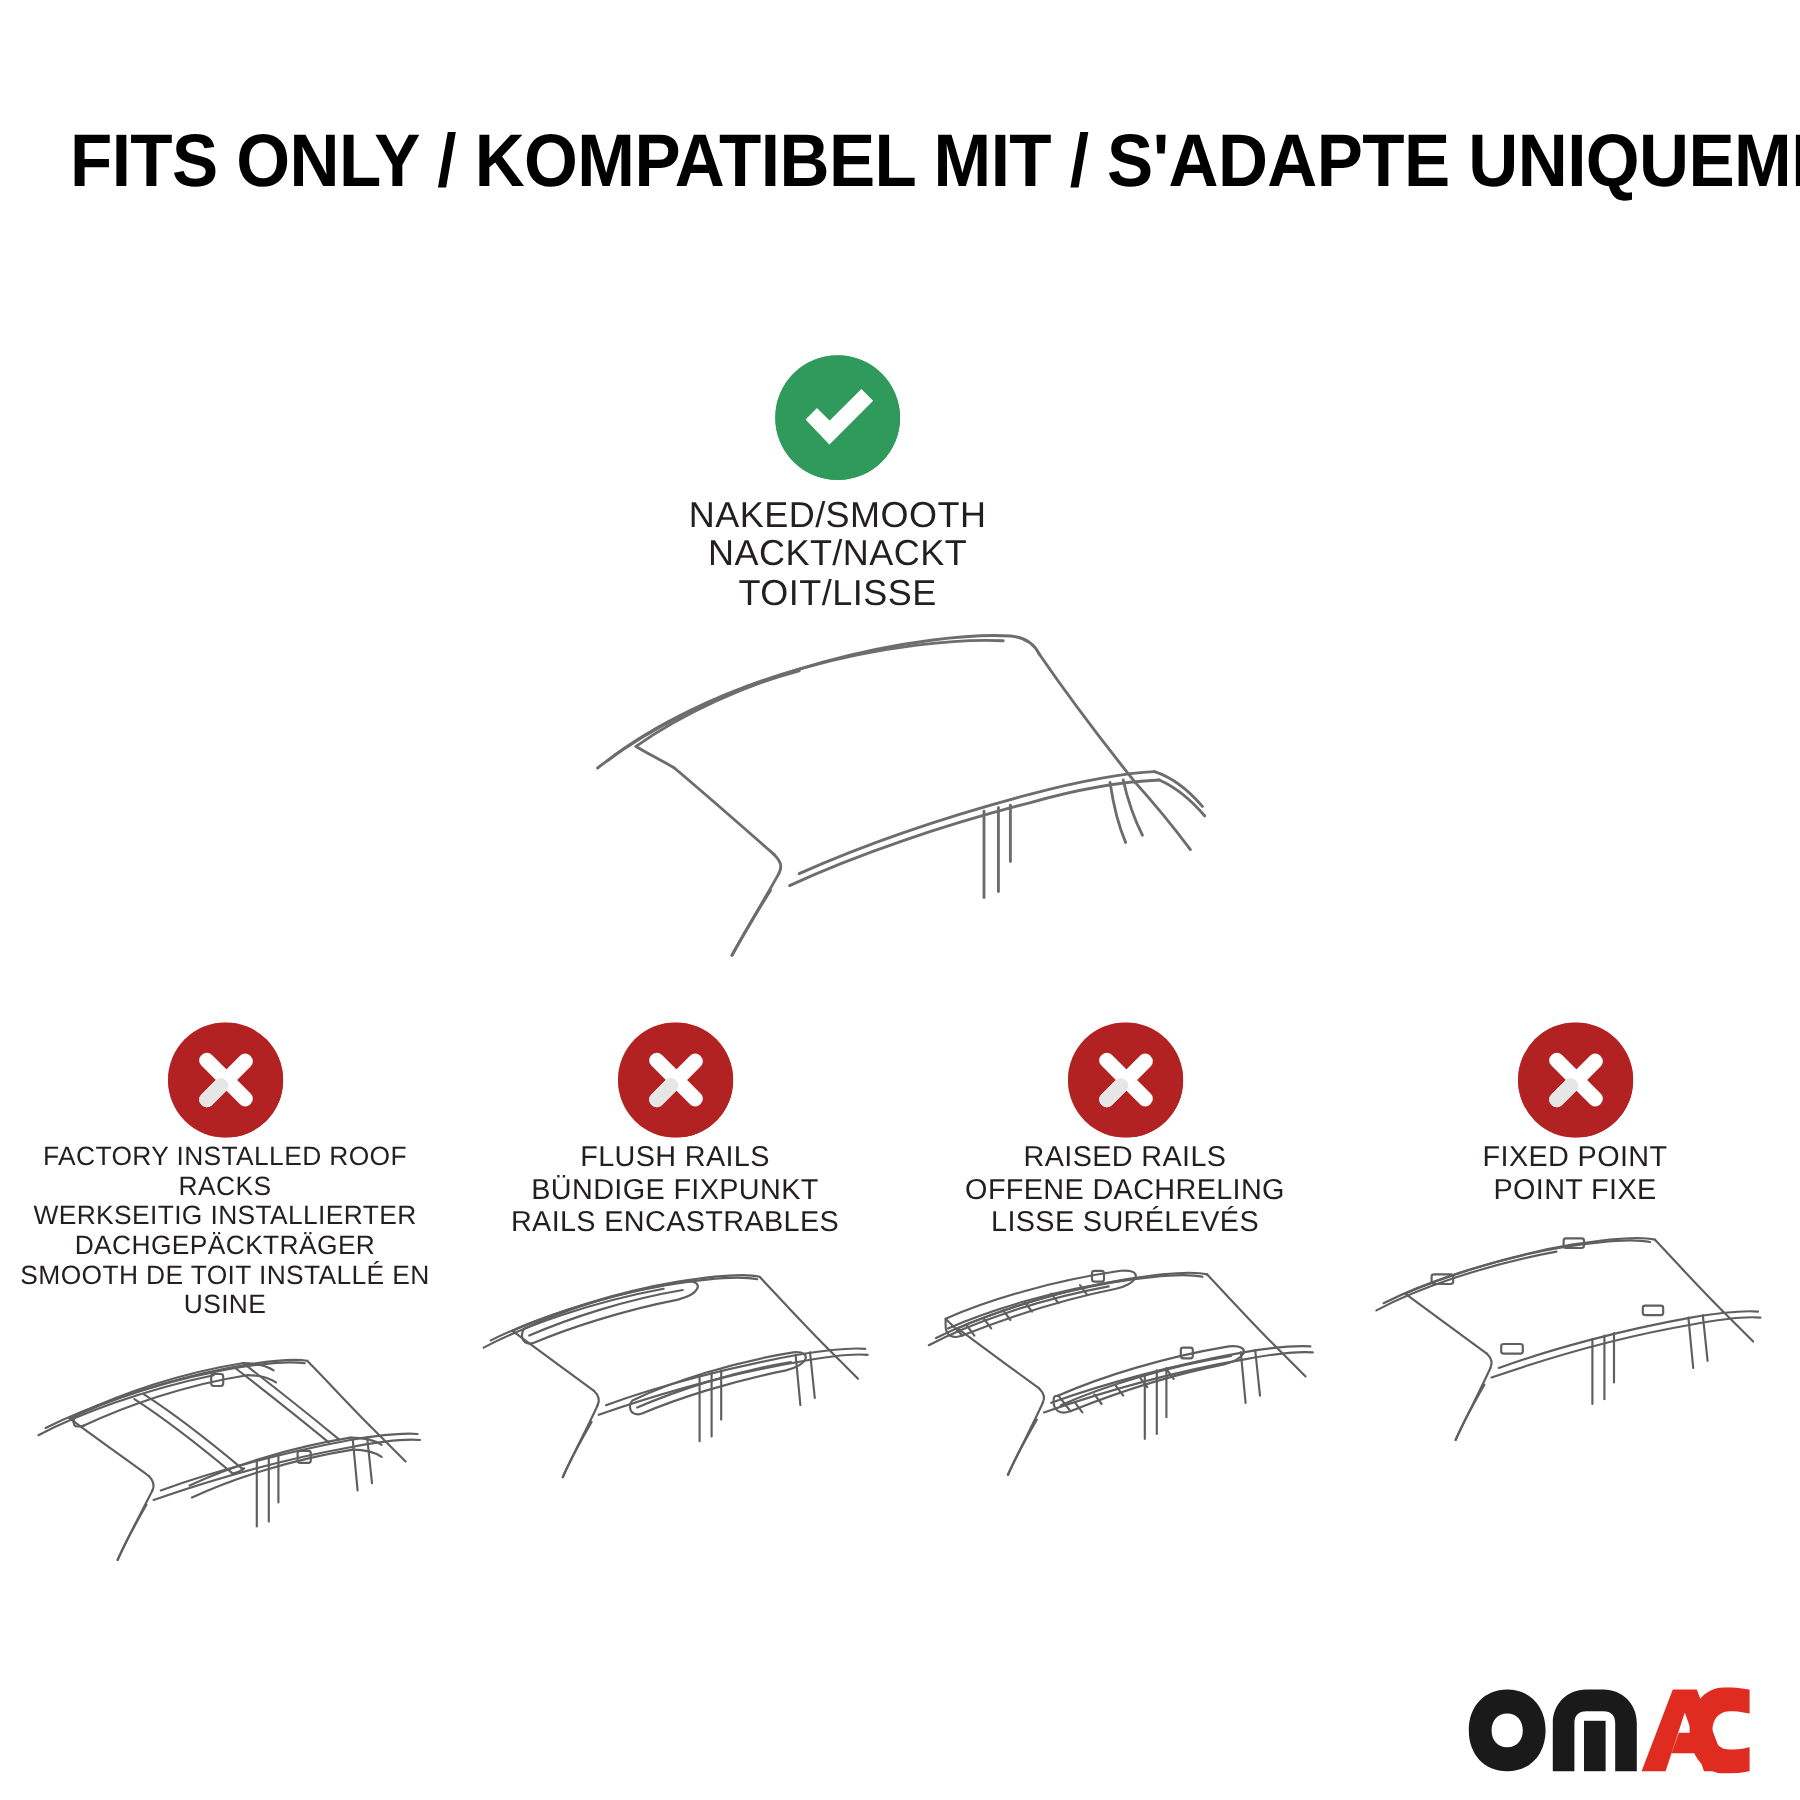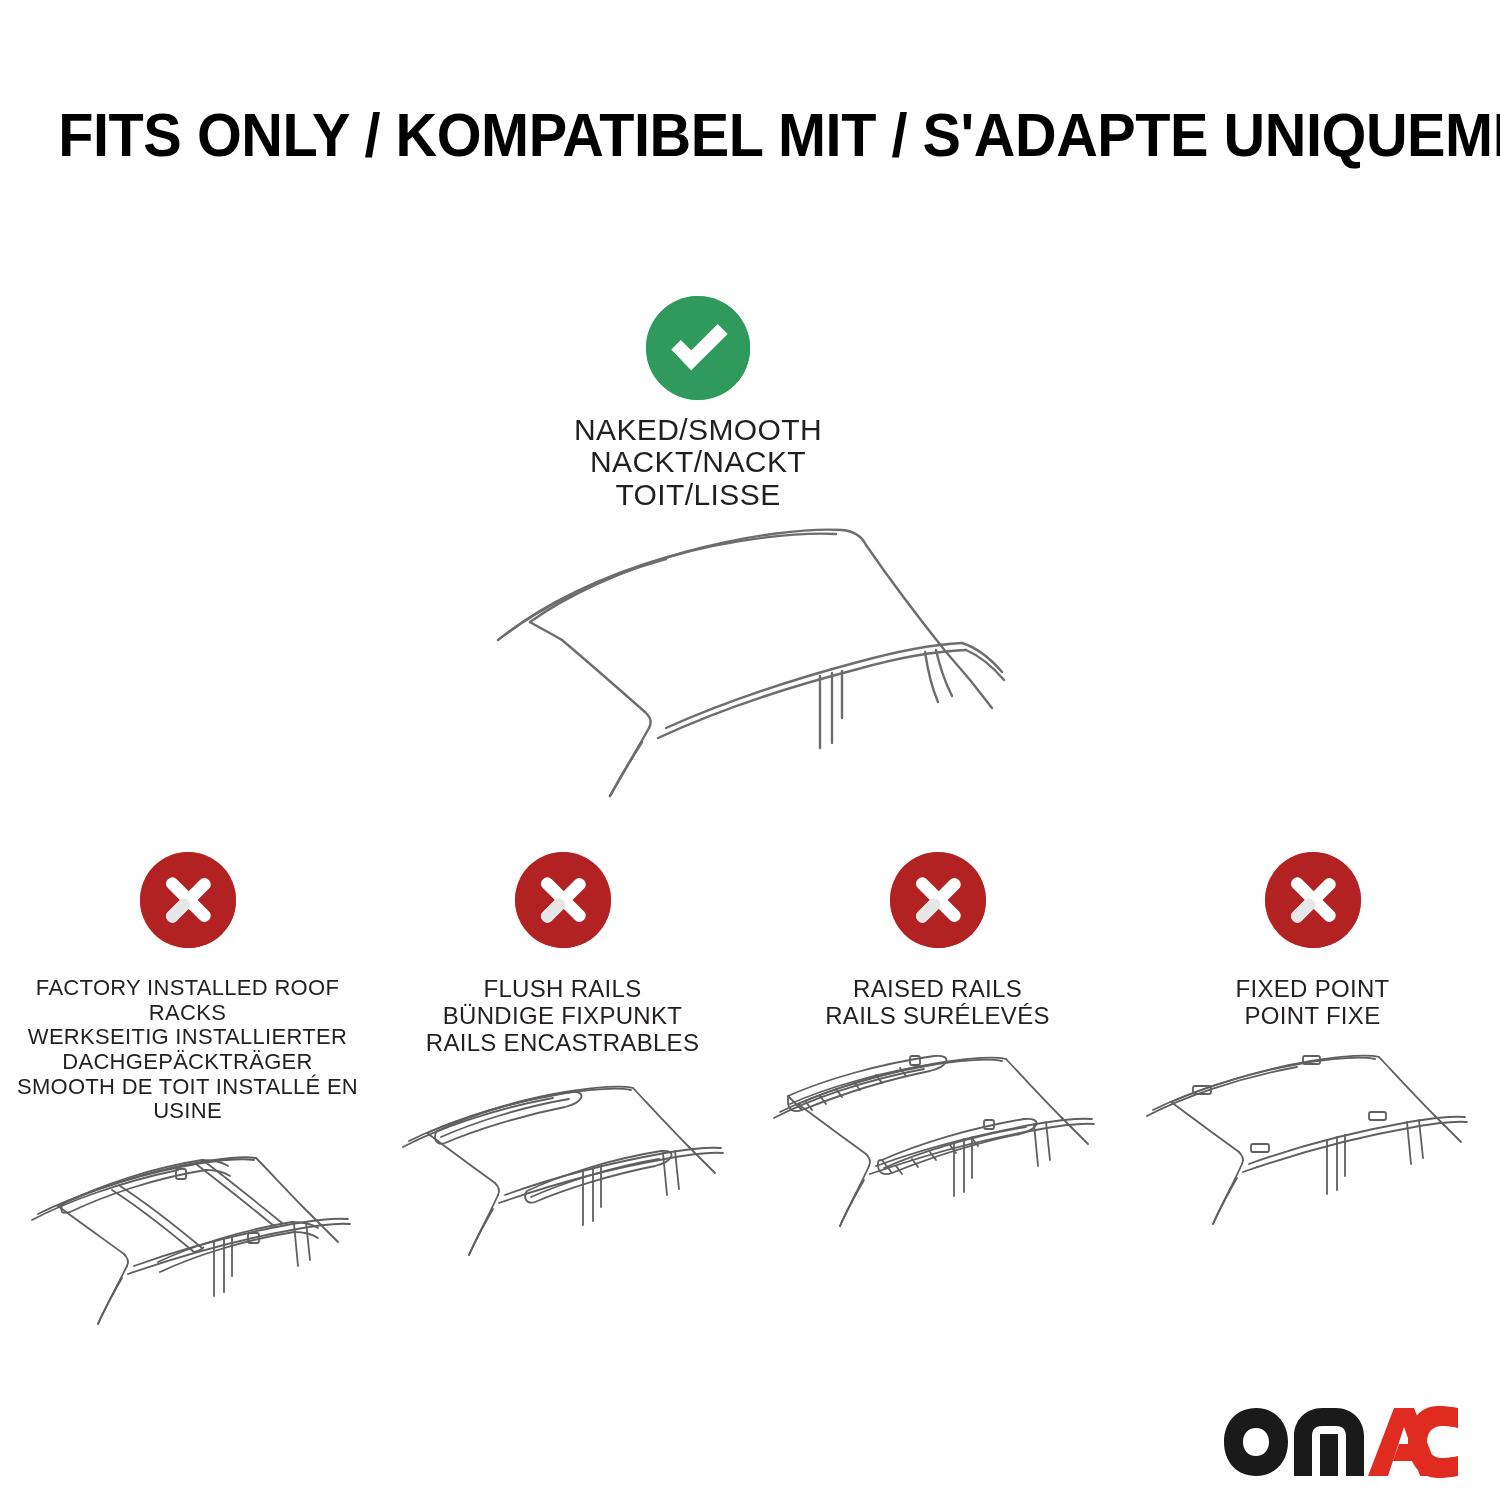--- a/index.html
+++ b/index.html
@@ -98,21 +98,21 @@
     display: flex;
   }
   .col {
     flex: 1 1 0;
     text-align: center;
     position: relative;
   }
   .col .badge { width: 96px; height: 96px; }
 
   .col .item-label {
-    margin-top: 28px;
+    margin-top: 4px;
     font-size: 24px;
     line-height: 1.12;
     letter-spacing: 0.3px;
   }
   .col.c1 .item-label { font-size: 22px; }
 
   .col .roof-small {
     margin: 10px auto 0;
     width: 360px;
     height: 215px;
@@ -331,21 +331,22 @@
             <rect x="44" y="20" width="13" height="60" rx="6" transform="rotate(45 50 50)"></rect>
             <rect x="44" y="20" width="13" height="60" rx="6" transform="rotate(-45 50 50)"></rect>
           </g>
           <rect x="44" y="50" width="13" height="30" rx="6" transform="rotate(45 50 50)" fill="#e6e6e6"></rect>
         </svg>
       </div>
     </div>
 
     <div class="item-label">
       <span>RAISED RAILS</span>
-      <span>RAILS SURÉLEVÉS</span>
+      <span>OFFENE DACHRELING</span>
+      <span>LISSE SURÉLEVÉS</span>
     </div>
 
     <svg class="roof-small" viewBox="0 0 360 215" fill="none" stroke="#5f5f5f" stroke-width="1.8" stroke-linecap="round" stroke-linejoin="round">
       <path d="M40 64 C72 50 126 32 180 23 C212 18 236 16 248 19"></path>
       <path d="M248 19 C264 36 284 58 304 78"></path>
       <path d="M304 78 C314 88 322 96 330 104"></path>
       <path d="M40 64 C56 76 86 98 108 114"></path>
       <path d="M108 114 C112 118 113 122 111 126"></path>
       <path d="M111 126 C102 146 90 168 82 186"></path>
       <path d="M22 72 C54 56 110 36 168 26 C204 20 230 18 244 21"></path>

